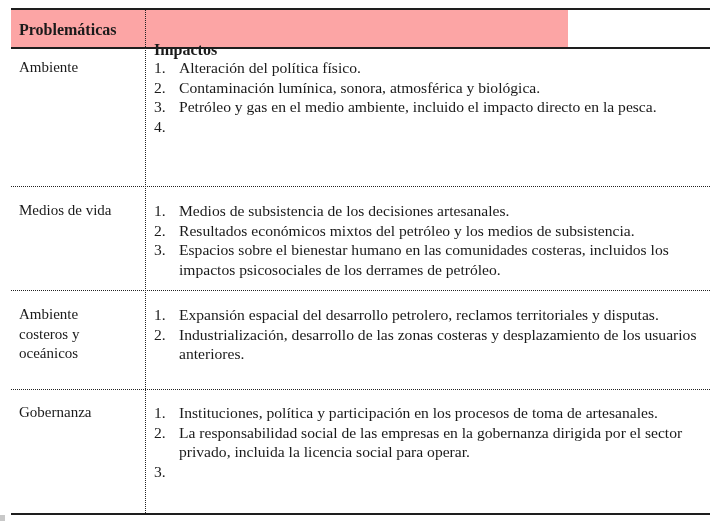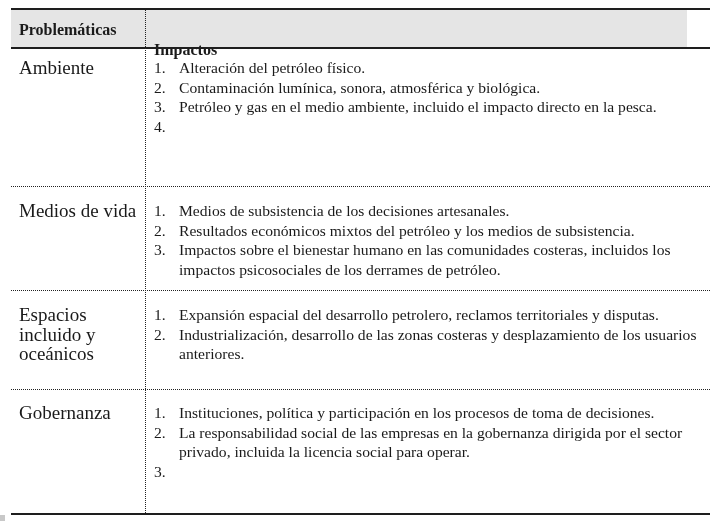--- a/index.html
+++ b/index.html
@@ -1,29 +1,29 @@
 <!DOCTYPE html>
 <html><head>
 <meta charset="utf-8">
 <style>
   html, body { margin: 0; padding: 0; background: #ffffff; }
   body { width: 724px; height: 522px; position: relative; overflow: hidden;
          font-family: "Liberation Serif", "DejaVu Serif", serif; color: #1a1a1a; }
   .tbl { position: absolute; left: 11px; top: 8px; width: 699px; }
   .top-rule { position: absolute; left: 0; top: 0; width: 699px; height: 2px; background: #1e1e1e; }
-  .header { position: absolute; left: 0; top: 2px; width: 676px; height: 37px; background: #e5e5e5; }
+  .header { position: absolute; left: 0; top: 2px; width: 557px; height: 37px; background: #fca5a5; }
   .header-rule { position: absolute; left: 0; top: 39px; width: 699px; height: 1.5px; background: #1e1e1e; }
   .bottom-rule { position: absolute; left: 0; top: 505px; width: 699px; height: 1.5px; background: #1e1e1e; }
   .vdiv { position: absolute; left: 134px; top: 2px; width: 0; height: 503px; border-left: 1px dotted #222; }
   .hsep { position: absolute; left: 0; width: 699px; height: 0; border-top: 1px dotted #222; }
   .hcell { position: absolute; top: 11px; font-weight: bold; font-size: 16px; }
   .h1 { left: 8px; }
   .h2 { left: 143px; margin-top: 20px; }
   .row { position: absolute; left: 0; width: 699px; }
-  .prob { position: absolute; left: 8px; top: 0; width: 120px; font-size: 19px; line-height: 19.5px; font-family: Liberation Serif, serif; }
+  .prob { position: absolute; left: 8px; top: 0; width: 120px; font-size: 15px; line-height: 19.5px; font-family: Liberation Serif, serif; }
   .items { position: absolute; left: 143px; top: 0; width: 550px; margin: 0; padding: 0; list-style: none;
            font-size: 15.6px; line-height: 19.5px; }
   .items li { position: relative; padding-left: 25px; }
   .items li .num { position: absolute; left: 0; top: 0; }
   .corner-mark { position: absolute; left: 0; top: 515px; width: 5px; height: 6px; background: #c8c8c8; }
 </style>
 </head>
 <body>
 
 <div class="tbl">
@@ -31,51 +31,51 @@
   <div class="header">
     <span class="hcell h1">Problemáticas</span>
     <span class="hcell h2">Impactos</span>
   </div>
   <div class="header-rule"></div>
   <div class="vdiv"></div>
 
   <div class="row" style="top:50px;">
     <div class="prob">Ambiente</div>
     <ul class="items">
-      <li><span class="num">1.</span><span>Alteración del petróleo físico.</span></li>
+      <li><span class="num">1.</span><span>Alteración del política físico.</span></li>
       <li><span class="num">2.</span><span>Contaminación lumínica, sonora, atmosférica y biológica.</span></li>
       <li><span class="num">3.</span><span>Petróleo y gas en el medio ambiente, incluido el impacto directo en la pesca.</span></li>
       <li><span class="num">4.</span></li>
     </ul>
   </div>
   <div class="hsep" style="top:178px;"></div>
 
   <div class="row" style="top:193px;">
     <div class="prob">Medios de vida</div>
     <ul class="items">
       <li><span class="num">1.</span><span>Medios de subsistencia de los decisiones artesanales.</span></li>
       <li><span class="num">2.</span><span>Resultados económicos mixtos del petróleo y los medios de subsistencia.</span></li>
-      <li><span class="num">3.</span><span>Impactos sobre el bienestar humano en las comunidades costeras, incluidos los impactos psicosociales de los derrames de petróleo.</span></li>
+      <li><span class="num">3.</span><span>Espacios sobre el bienestar humano en las comunidades costeras, incluidos los impactos psicosociales de los derrames de petróleo.</span></li>
     </ul>
   </div>
   <div class="hsep" style="top:282px;"></div>
 
   <div class="row" style="top:297px;">
-    <div class="prob" style="width:100px;">Espacios incluido y oceánicos</div>
+    <div class="prob" style="width:100px;">Ambiente costeros y oceánicos</div>
     <ul class="items">
       <li><span class="num">1.</span><span>Expansión espacial del desarrollo petrolero, reclamos territoriales y disputas.</span></li>
       <li><span class="num">2.</span><span>Industrialización, desarrollo de las zonas costeras y desplazamiento de los usuarios anteriores.</span></li>
     </ul>
   </div>
   <div class="hsep" style="top:381px;"></div>
 
   <div class="row" style="top:395px;">
     <div class="prob">Gobernanza</div>
     <ul class="items">
-      <li><span class="num">1.</span><span>Instituciones, política y participación en los procesos de toma de decisiones.</span></li>
+      <li><span class="num">1.</span><span>Instituciones, política y participación en los procesos de toma de artesanales.</span></li>
       <li><span class="num">2.</span><span>La responsabilidad social de las empresas en la gobernanza dirigida por el sector privado, incluida la licencia social para operar.</span></li>
       <li><span class="num">3.</span></li>
     </ul>
   </div>
 
   <div class="bottom-rule"></div>
 </div>
 
 <div class="corner-mark"></div>
 

